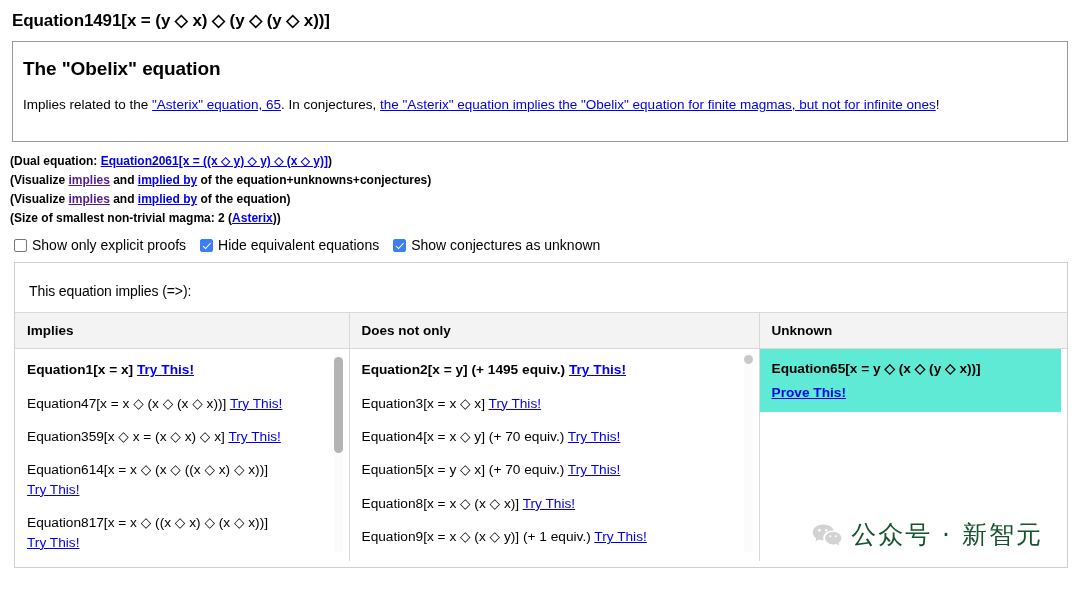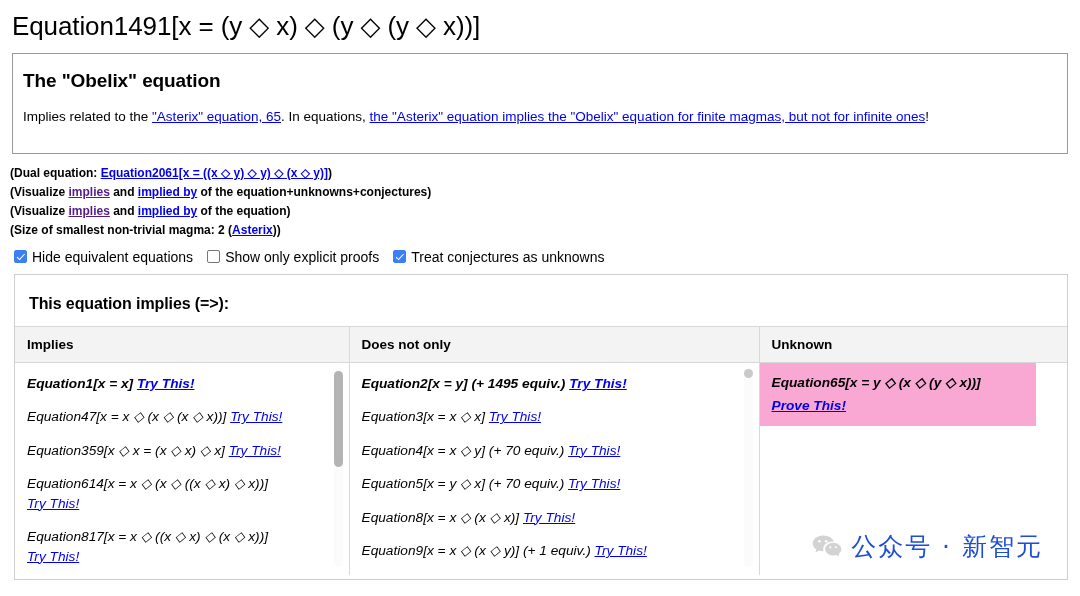--- a/index.html
+++ b/index.html
@@ -11,22 +11,22 @@
     width: 1080px;
     height: 596px;
     overflow: hidden;
     font-family: "Liberation Sans", sans-serif;
     color: #000000;
     position: relative;
   }
 
   
   .page-title {
-    font-size: 26px;
-    font-weight: normal;
+    font-size: 17px;
+    font-weight: bold;
     letter-spacing: -0.1px;
     margin: 10px 0 7px 12px;
     line-height: 1.3;
     white-space: nowrap;
   }
 
   
   .info-box {
     margin: 9px 12px 0 12px;
     border: 1px solid #999999;
@@ -115,22 +115,22 @@
   .panel {
     margin: 9px 12px 0 14px;
     border: 1px solid #cfcfcf;
     background: #ffffff;
     box-sizing: border-box;
     height: 306px;
     overflow: hidden;
     position: relative;
   }
   .panel-title {
-    font-size: 16px;
-    font-weight: bold;
+    font-size: 14px;
+    font-weight: normal;
     margin: 20px 0 13px 14px;
     letter-spacing: -0.1px;
   }
 
   table.results {
     width: 100%;
     border-collapse: collapse;
     table-layout: fixed;
   }
   table.results th {
@@ -158,32 +158,31 @@
     overflow: hidden;
     position: relative;
     padding: 11px 0 0 12px;
     box-sizing: border-box;
   }
   .eq-item {
     font-size: 13.7px;
     line-height: 1.42;
     margin-bottom: 14px;
     color: #000;
-    font-style: italic;
   }
   .eq-item.first { font-weight: bold; }
   .eq-item .eqtext { white-space: nowrap; }
   .eq-item a { white-space: nowrap; }
 
   
   .unknown-hl {
-    background: #f9a8d4;
+    background: #5eead4;
     margin: -11px 0 0 -12px;
     padding: 10px 12px 10px 12px;
-    width: 276px;
+    width: 301px;
     box-sizing: border-box;
   }
   .unknown-hl .eq-item { margin-bottom: 0; }
   .unknown-hl .prove { display: block; font-weight: bold; margin-top: 4px; }
 
   
   .sbar {
     position: absolute;
     top: 4px;
     right: 6px;
@@ -213,58 +212,58 @@
     opacity: 1;
     pointer-events: none;
   }
   .wm-icon {
     position: relative;
     width: 30px;
     height: 22px;
   }
   .wm-text {
     font-size: 25px;
-    color: #1d4ed8;
+    color: #14532d;
     letter-spacing: 2px;
     font-family: "DejaVu Sans", sans-serif;
     white-space: nowrap;
   }
 </style>
 </head>
 <body>
 
 <div class="page-title">Equation1491[x = (y ◇ x) ◇ (y ◇ (y ◇ x))]</div>
 
 <div class="info-box">
   <h2>The "Obelix" equation</h2>
-  <p><span>Implies related to the </span><a href="#">"Asterix" equation, 65</a><span>. In equations, </span><a href="#">the "Asterix" equation implies the "Obelix" equation for finite magmas, but not for infinite ones</a><span>!</span></p>
+  <p><span>Implies related to the </span><a href="#">"Asterix" equation, 65</a><span>. In conjectures, </span><a href="#">the "Asterix" equation implies the "Obelix" equation for finite magmas, but not for infinite ones</a><span>!</span></p>
 </div>
 
 <div class="meta">
   <span class="line"><span>(Dual equation: </span><a href="#">Equation2061[x = ((x ◇ y) ◇ y) ◇ (x ◇ y)]</a><span>)</span></span>
 
   <span class="line"><span>(Visualize </span><a href="#" class="visited">implies</a><span> and </span><a href="#">implied by</a><span> of the equation+unknowns+conjectures)</span></span>
 
   <span class="line"><span>(Visualize </span><a href="#" class="visited">implies</a><span> and </span><a href="#">implied by</a><span> of the equation)</span></span>
 
   <span class="line"><span>(Size of smallest non-trivial magma: 2 (</span><a href="#">Asterix</a><span>))</span></span>
 </div>
 
 <div class="checkbox-row">
-  <label>
-    <span class="cb on"></span>
-    <span>Hide equivalent equations</span>
-  </label>
   <label>
     <span class="cb off"></span>
     <span>Show only explicit proofs</span>
   </label>
   <label>
     <span class="cb on"></span>
-    <span>Treat conjectures as unknowns</span>
+    <span>Hide equivalent equations</span>
+  </label>
+  <label>
+    <span class="cb on"></span>
+    <span>Show conjectures as unknown</span>
   </label>
 </div>
 
 <div class="panel">
   <div class="panel-title">This equation implies (=&gt;):</div>
 
   <table class="results">
     <colgroup>
       <col style="width:334px">
       <col style="width:410px">

